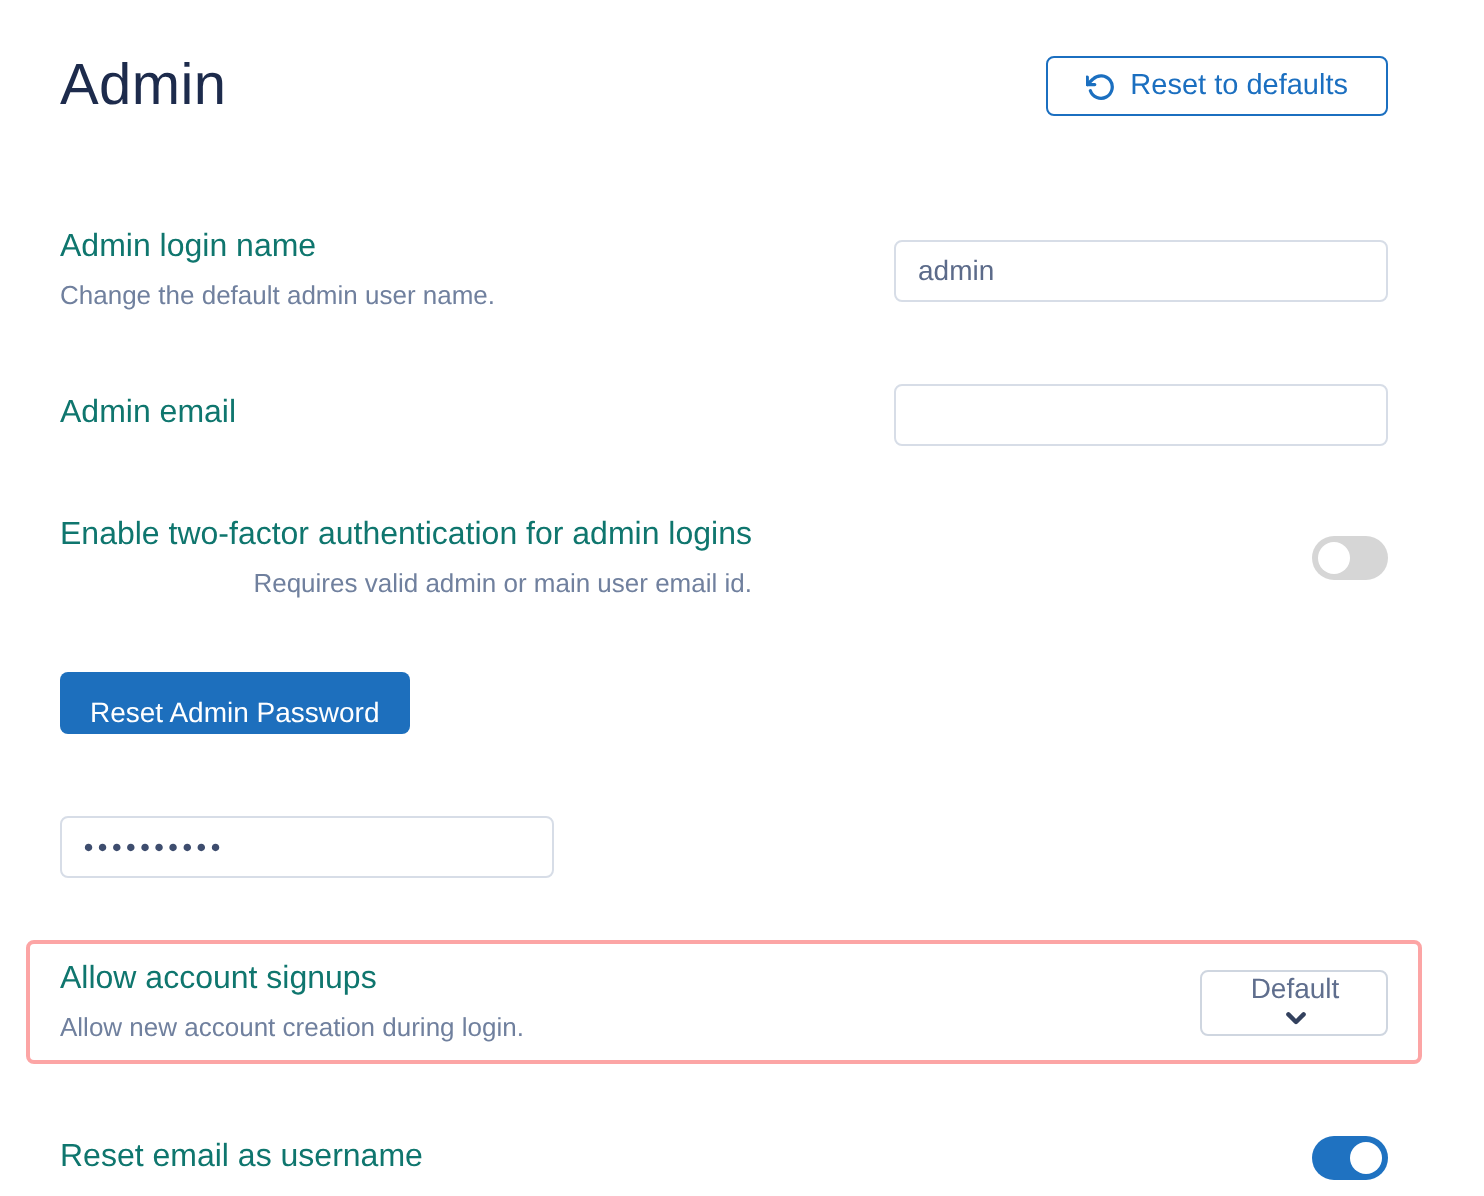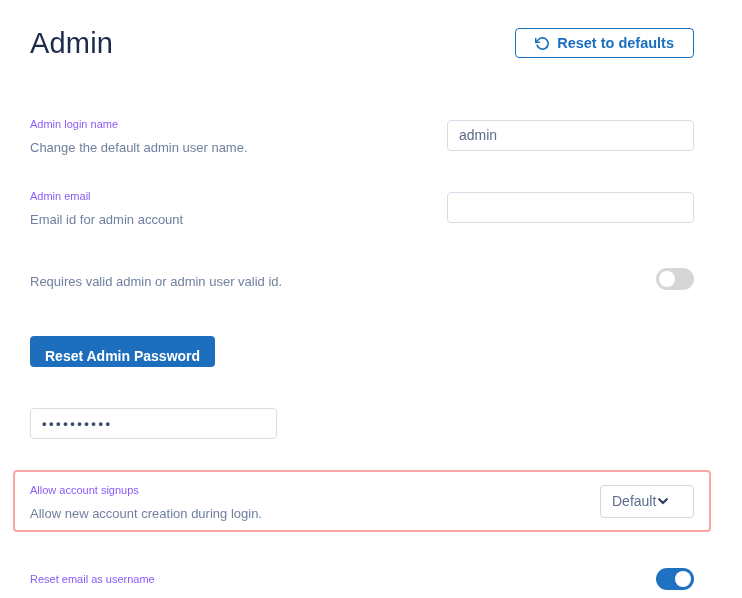--- a/index.html
+++ b/index.html
@@ -15,34 +15,34 @@
   
   .header { display: flex; justify-content: space-between; align-items: center; height: 34px; }
   .page-title {
     font-size: 29px; font-weight: 500; color: #1d2b4c; letter-spacing: .2px;
   }
   .btn-outline {
     display: flex; align-items: center; gap: 7px;
     height: 30px; padding: 0 19px;
     background: #ffffff;
     border: 1px solid #1b6fc0; border-radius: 4px;
-    color: #1b6fc0; font-size: 14.5px; font-weight: 700;
+    color: #1b6fc0; font-size: 14.5px; font-weight: 400;
     cursor: pointer;
   }
   .btn-outline svg { display: block; }
 
   
   .rows { margin-top: 50px; }
   .row {
     display: flex; justify-content: space-between; align-items: center;
     min-height: 50px; margin-bottom: 22px;
   }
   .row-label { max-width: 430px; }
   .row-title {
-    font-size: 11px; font-weight: 500; color: #8b5cf6; line-height: 20px;
+    font-size: 16px; font-weight: 500; color: #0f766e; line-height: 20px;
   }
   .row-desc {
     font-size: 13px; font-weight: 400; color: #70809e; line-height: 18px; margin-top: 5px; text-align: right;
   }
   .row.highlight {
     border: 2px solid #fca5a5; border-radius: 4px;
     margin-left: -17px; margin-right: -17px;
     padding: 6px 15px; min-height: 62px;
   }
 
@@ -52,42 +52,42 @@
     border: 1px solid #d7dde7; border-radius: 4px;
     padding: 0 11px; font-size: 14px; color: #5c6b8a;
     font-family: "Liberation Sans", "DejaVu Sans", sans-serif;
     outline: none; background: #fff;
   }
   .text-input.masked { letter-spacing: 2.5px; font-weight: bold; color: #3e4d6e; font-size: 13px; }
 
   .btn-solid {
     height: 31px; padding: 12px 15px;
     background: #1d6fbd; border: none; border-radius: 4px;
-    color: #ffffff; font-size: 14px; font-weight: 700;
+    color: #ffffff; font-size: 14px; font-weight: 400;
     font-family: "Liberation Sans", "DejaVu Sans", sans-serif;
     cursor: pointer;
   }
 
   .toggle {
     width: 38px; height: 22px; border-radius: 11px;
     background: #d6d6d6; position: relative; cursor: pointer; flex: none;
   }
   .toggle .knob {
     position: absolute; top: 3px; left: 3px;
     width: 16px; height: 16px; border-radius: 50%;
     background: #ffffff;
   }
   .toggle.on { background: #1f72c1; }
   .toggle.on .knob { left: auto; right: 3px; }
 
   .select {
-    display: flex; align-items: center; justify-content: flex-start;
+    display: flex; align-items: center; justify-content: center;
     width: 94px; height: 33px; padding: 0 10px 0 11px;
     border: 1px solid #cfd6e0; border-radius: 4px;
-    background: #fff; cursor: pointer;
+    background: #fff; cursor: pointer; flex-direction: column;
   }
   .select .select-value { font-size: 14px; color: #5f6e8d; }
   .select svg { display: block; }
 </style>
 </head>
 <body>
 
 <div class="container">
 
   <div class="header">
@@ -109,28 +109,28 @@
       <div class="row-label">
         <div class="row-title">Admin login name</div>
         <div class="row-desc">Change the default admin user name.</div>
       </div>
       <input class="text-input" type="text" value="admin" style="">
     </div>
 
     <div class="row">
       <div class="row-label">
         <div class="row-title">Admin email</div>
-        <div class="row-desc">Email id for admin account</div>
       </div>
       <input class="text-input" type="text" value="" style="">
     </div>
 
     <div class="row">
       <div class="row-label">
-        <div class="row-desc">Requires valid admin or admin user valid id.</div>
+        <div class="row-title">Enable two-factor authentication for admin logins</div>
+        <div class="row-desc">Requires valid admin or main user email id.</div>
       </div>
       <div class="toggle">
         <div class="knob"></div>
       </div>
     </div>
 
     <div class="row">
       <button class="btn-solid">Reset Admin Password</button>
     </div>
 

